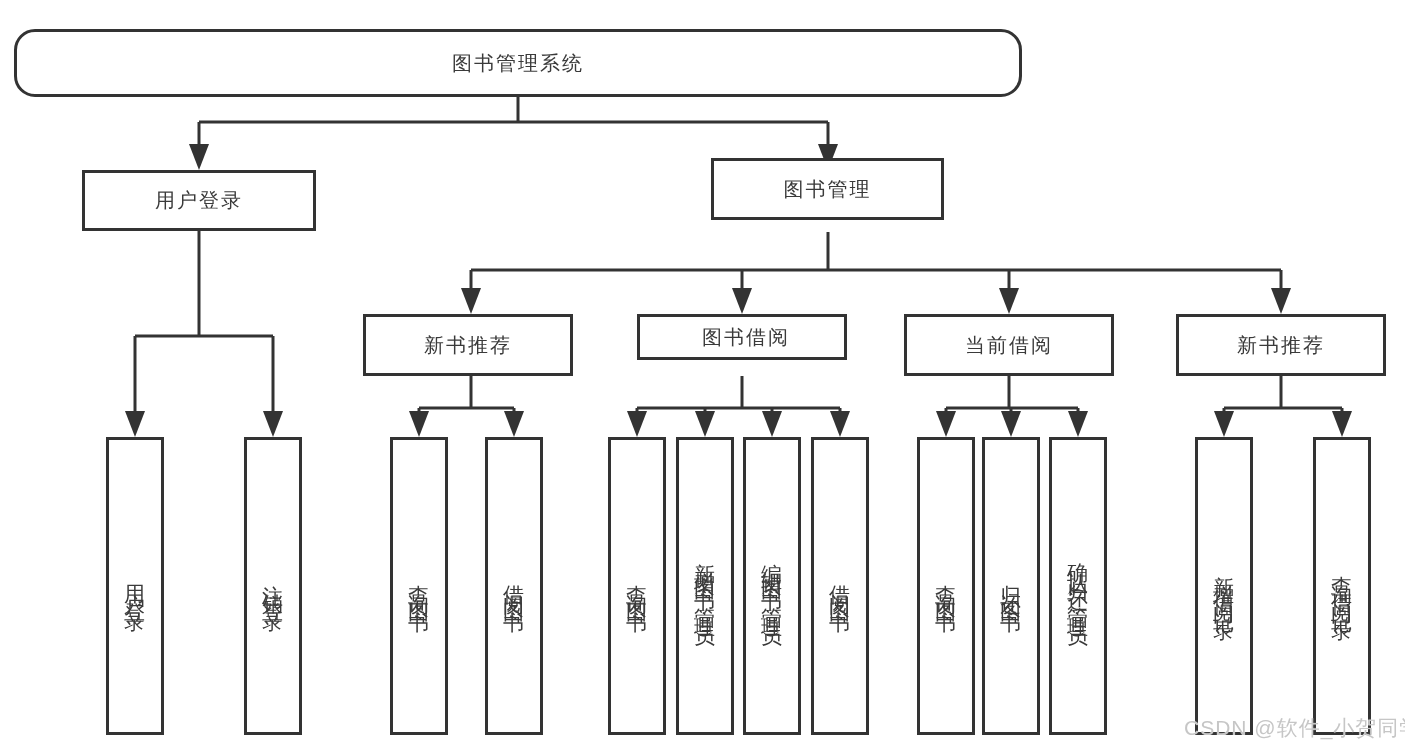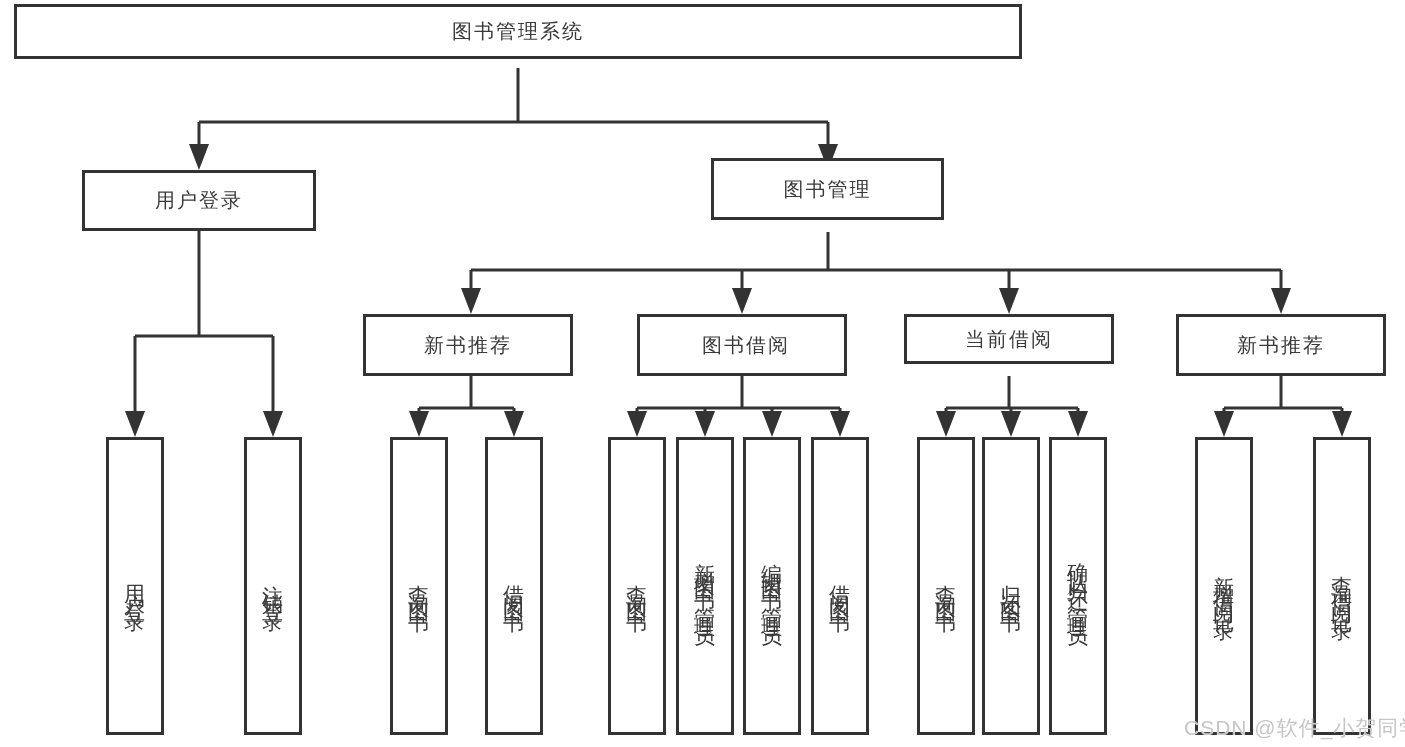--- a/index.html
+++ b/index.html
@@ -119,38 +119,38 @@
     <g>
       <line x1="1281" y1="376" x2="1281" y2="408"></line>
       <line x1="1224" y1="408" x2="1342" y2="408"></line>
       <line x1="1224" y1="408" x2="1224" y2="413"></line>
       <polygon points="1214,411 1234,411 1224,437"></polygon>
       <line x1="1342" y1="408" x2="1342" y2="413"></line>
       <polygon points="1332,411 1352,411 1342,437"></polygon>
     </g>
   </svg>
 
-  <div class="box h" style="left:14px; top:4px; width:1008px; height:55px;">
+  <div class="box h" style="left:14px; top:29px; width:1008px; height:68px;border-radius:21px;">
     <span class="label">图书管理系统</span>
   </div>
 
   <div class="box h" style="left:82px; top:170px; width:234px; height:61px;">
     <span class="label">用户登录</span>
   </div>
   <div class="box h" style="left:711px; top:158px; width:233px; height:62px;">
     <span class="label">图书管理</span>
   </div>
 
   <div class="box h" style="left:363px; top:314px; width:210px; height:62px;">
     <span class="label">新书推荐</span>
   </div>
-  <div class="box h" style="left:637px; top:314px; width:210px; height:62px;padding-left:8px;">
+  <div class="box h" style="left:637px; top:314px; width:210px; height:46px;padding-left:8px;">
     <span class="label">图书借阅</span>
   </div>
-  <div class="box h" style="left:904px; top:314px; width:210px; height:50px;text-align:center;">
+  <div class="box h" style="left:904px; top:314px; width:210px; height:62px;text-align:center;">
     <span class="label">当前借阅</span>
   </div>
   <div class="box h" style="left:1176px; top:314px; width:210px; height:62px;">
     <span class="label">新书推荐</span>
   </div>
 
   <div class="box v" style="left:106px; top:437px; width:58px; height:298px;">
     <span class="label">用户登录</span>
   </div>
   <div class="box v" style="left:244px; top:437px; width:58px; height:298px;">

